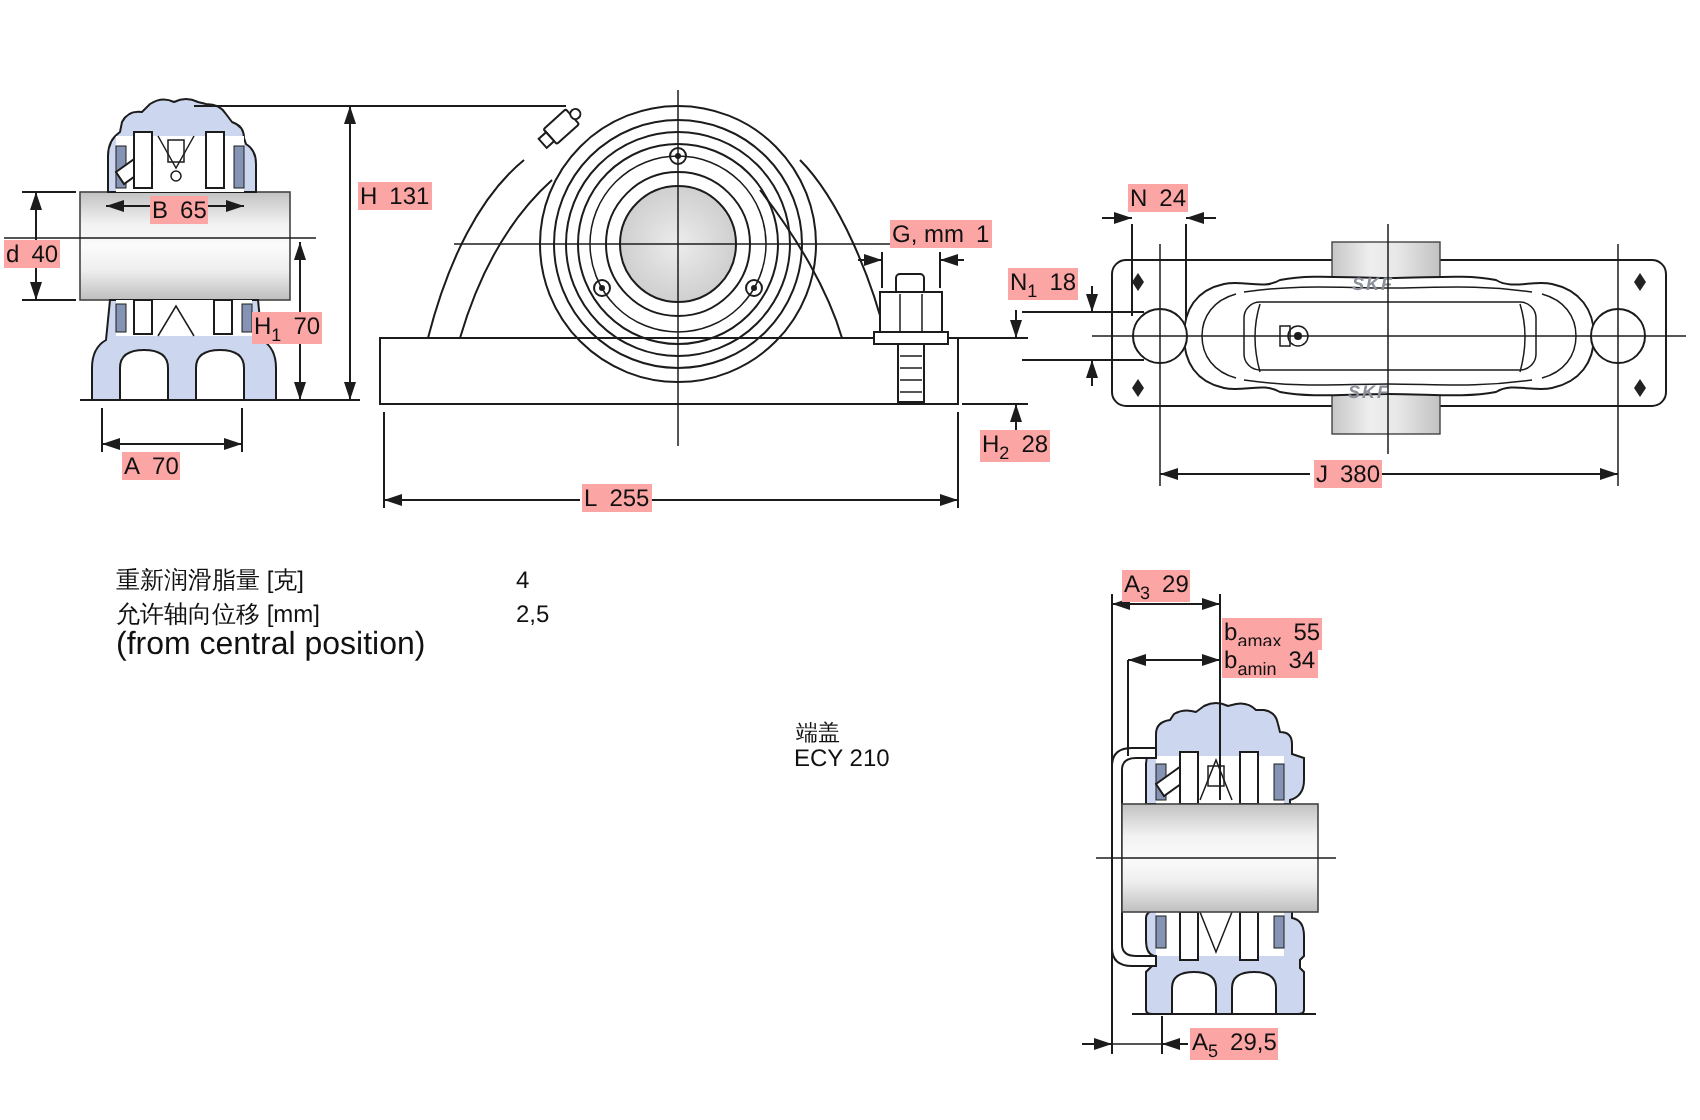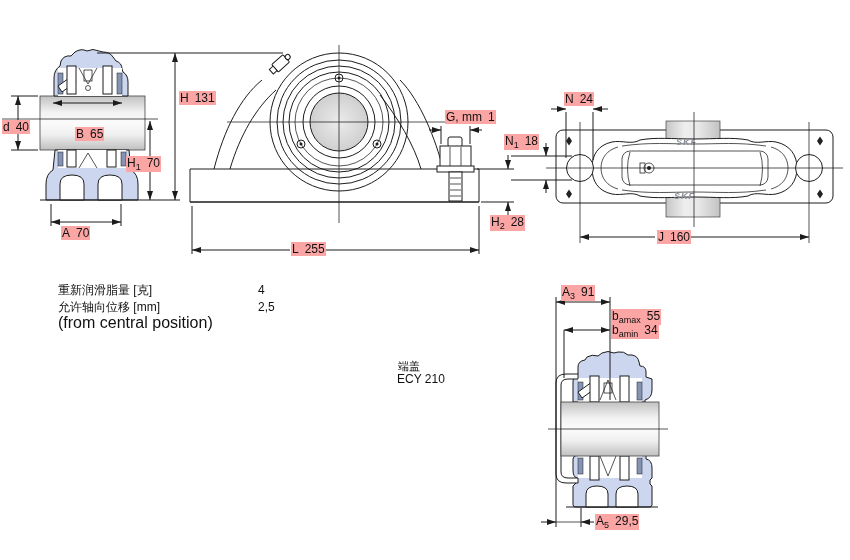--- a/index.html
+++ b/index.html
@@ -226,31 +226,31 @@
       <line class="ln" x1="564" y1="330" x2="610" y2="330" marker-start="url(#ar)" marker-end="url(#ar)"></line>
       <line class="ln" x1="581" y1="508" x2="581" y2="527"></line>
       <line class="ln" x1="541" y1="522" x2="556" y2="522" marker-end="url(#ar)"></line>
       <line class="ln" x1="594" y1="522" x2="581" y2="522" marker-end="url(#ar)"></line>
       <line class="thin" x1="556" y1="522" x2="581" y2="522"></line>
     </g>
   </g>
 </svg>
 
 <div class="lbl" style="left:2px;top:120px"><span>d</span><span class="v">40</span></div>
-<div class="lbl" style="left:75px;top:127px"><span>B</span><span class="v">65</span></div>
+<div class="lbl" style="left:75px;top:98px"><span>B</span><span class="v">65</span></div>
 <div class="lbl" style="left:126px;top:156px"><span>H</span><sub>1</sub><span class="v">70</span></div>
 <div class="lbl" style="left:61px;top:226px"><span>A</span><span class="v">70</span></div>
 <div class="lbl" style="left:179px;top:91px"><span>H</span><span class="v">131</span></div>
 <div class="lbl" style="left:445px;top:110px"><span>G, mm</span><span class="v">1</span></div>
 <div class="lbl" style="left:490px;top:215px"><span>H</span><sub>2</sub><span class="v">28</span></div>
 <div class="lbl" style="left:291px;top:242px"><span>L</span><span class="v">255</span></div>
 <div class="lbl" style="left:564px;top:92px"><span>N</span><span class="v">24</span></div>
 <div class="lbl" style="left:504px;top:134px"><span>N</span><sub>1</sub><span class="v">18</span></div>
-<div class="lbl" style="left:657px;top:230px"><span>J</span><span class="v">160</span></div>
-<div class="lbl" style="left:561px;top:285px"><span>A</span><sub>3</sub><span class="v">91</span></div>
+<div class="lbl" style="left:657px;top:230px"><span>J</span><span class="v">380</span></div>
+<div class="lbl" style="left:561px;top:285px"><span>A</span><sub>3</sub><span class="v">29</span></div>
 <div class="lbl" style="left:611px;top:309px"><span>b</span><sub>amax</sub><span class="v">55</span></div>
 <div class="lbl" style="left:611px;top:323px"><span>b</span><sub>amin</sub><span class="v">34</span></div>
 <div class="lbl" style="left:595px;top:514px"><span>A</span><sub>5</sub><span class="v">29,5</span></div>
 
 <div class="spec-label" style="top:283px">重新润滑脂量 [克]</div>
 <div class="spec-value" style="top:283px">4</div>
 <div class="spec-label" style="top:300px">允许轴向位移 [mm]</div>
 <div class="spec-value" style="top:300px">2,5</div>
 <div class="spec-note" style="top:316px">(from central position)</div>
 

